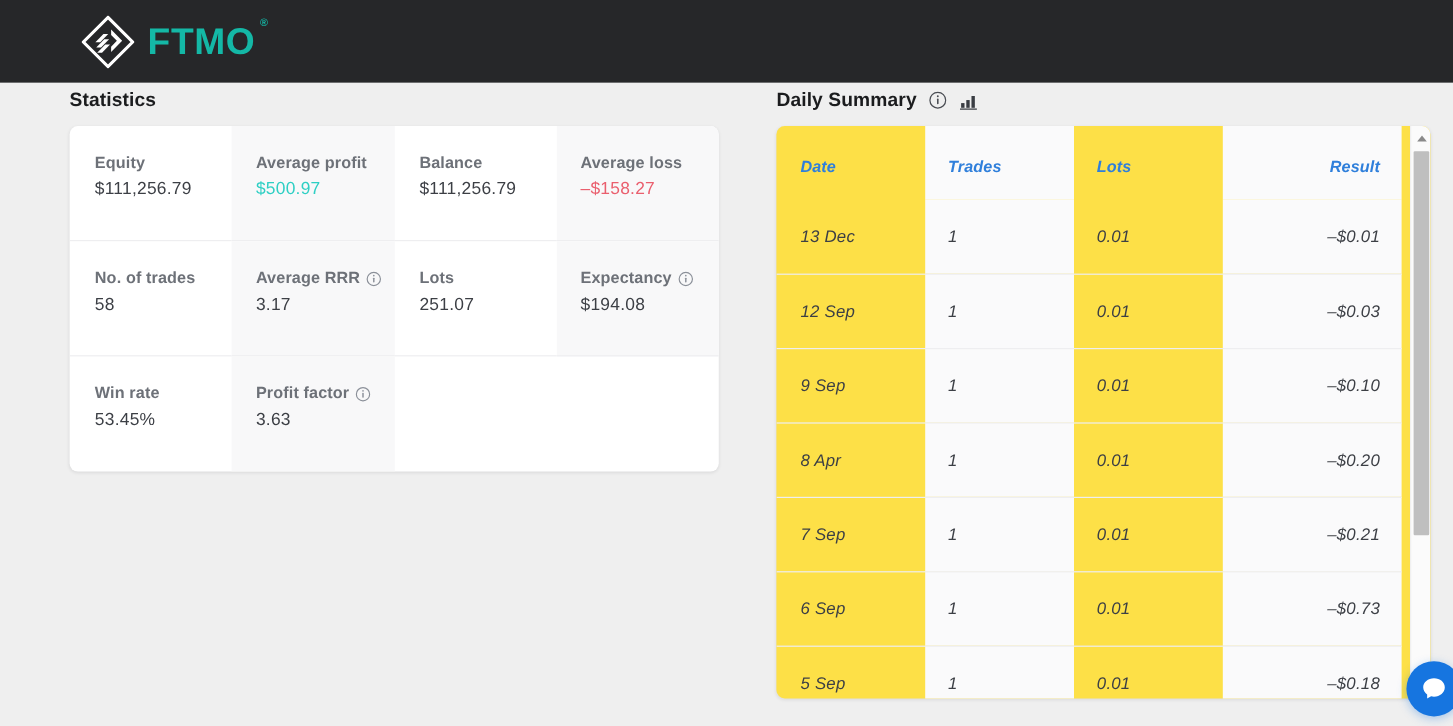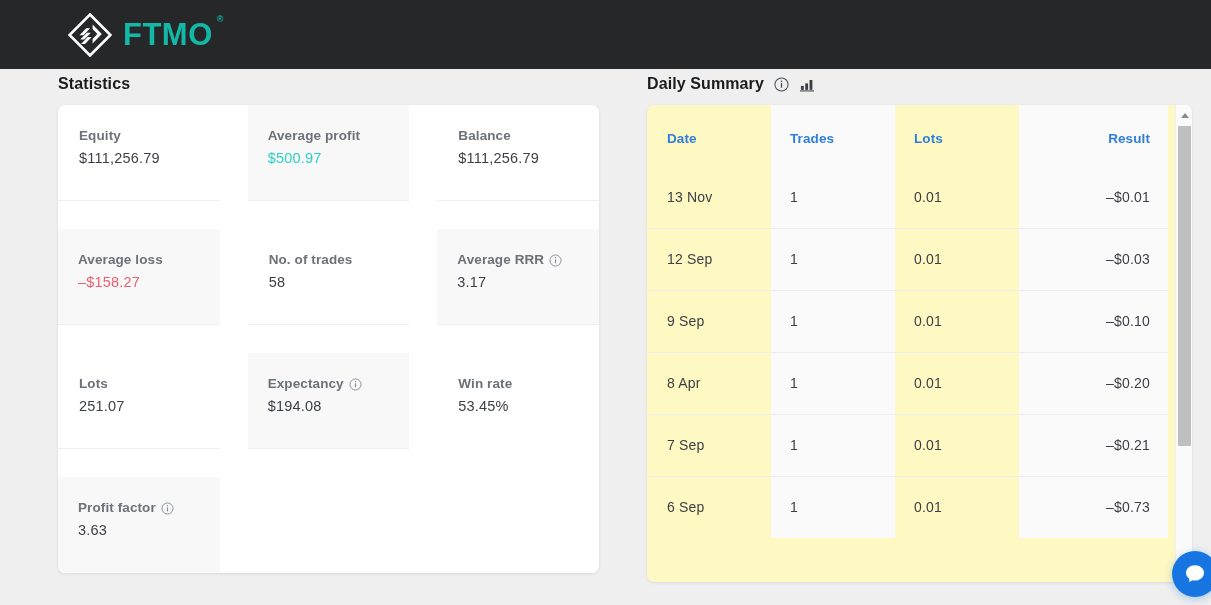--- a/index.html
+++ b/index.html
@@ -79,22 +79,21 @@
     width: 541px;
   }
   .stats-title { margin-bottom: 12px; }
 
   .stats-card {
     background: #ffffff;
     border-radius: 7px;
     box-shadow: 0 1px 3px rgba(20,20,30,0.09);
     overflow: hidden;
     display: grid;
-    grid-template-columns: 1fr 1fr 1fr;
-    gap: 28px;
+    grid-template-columns: 1fr 1fr 1fr 1fr;
   }
   .stat-cell {
     height: 96px;
     padding: 23px 0 0 21px;
     border-bottom: 1px solid #eeeef0;
   }
   .stat-cell.right {
     background: #f8f8f9;
     padding-left: 20px;
   }
@@ -140,25 +139,26 @@
     display: flex;
     align-items: center;
     gap: 10px;
     margin-bottom: 12px;
   }
   .daily-head .info-icon { width: 15px; height: 15px; flex: 0 0 15px; }
   .chart-icon { width: 17px; height: 15px; display: block; }
 
   .daily-card {
     position: relative;
-    background: #fef9c3;
+    background: #fde047;
     border-radius: 7px;
     box-shadow: 0 1px 3px rgba(20,20,30,0.09);
     height: 477px;
     overflow: hidden;
+    font-style: italic;
   }
 
   .dtable {
     width: 521px;
     border-collapse: collapse;
     table-layout: fixed;
   }
   .dtable th {
     font-size: 13.5px;
     font-weight: 700;
@@ -389,21 +389,21 @@
         <thead>
           <tr>
             <th class="col-date">Date</th>
             <th class="col-trades">Trades</th>
             <th class="col-lots">Lots</th>
             <th class="col-result">Result</th>
           </tr>
         </thead>
         <tbody>
           <tr>
-            <td class="col-date">13 Nov</td>
+            <td class="col-date">13 Dec</td>
             <td class="col-trades">1</td>
             <td class="col-lots">0.01</td>
             <td class="col-result neg-amt">–$0.01</td>
           </tr>
           <tr>
             <td class="col-date">12 Sep</td>
             <td class="col-trades">1</td>
             <td class="col-lots">0.01</td>
             <td class="col-result neg-amt">–$0.03</td>
           </tr>
@@ -423,20 +423,26 @@
             <td class="col-date">7 Sep</td>
             <td class="col-trades">1</td>
             <td class="col-lots">0.01</td>
             <td class="col-result neg-amt">–$0.21</td>
           </tr>
           <tr>
             <td class="col-date">6 Sep</td>
             <td class="col-trades">1</td>
             <td class="col-lots">0.01</td>
             <td class="col-result neg-amt">–$0.73</td>
+          </tr>
+          <tr>
+            <td class="col-date">5 Sep</td>
+            <td class="col-trades">1</td>
+            <td class="col-lots">0.01</td>
+            <td class="col-result neg-amt">–$0.18</td>
           </tr>
         </tbody>
       </table>
 
       <div class="scrollbar">
         <div class="sb-arrow up">
             <i></i>
           </div>
         <div class="sb-thumb"></div>
         <div class="sb-arrow down">

